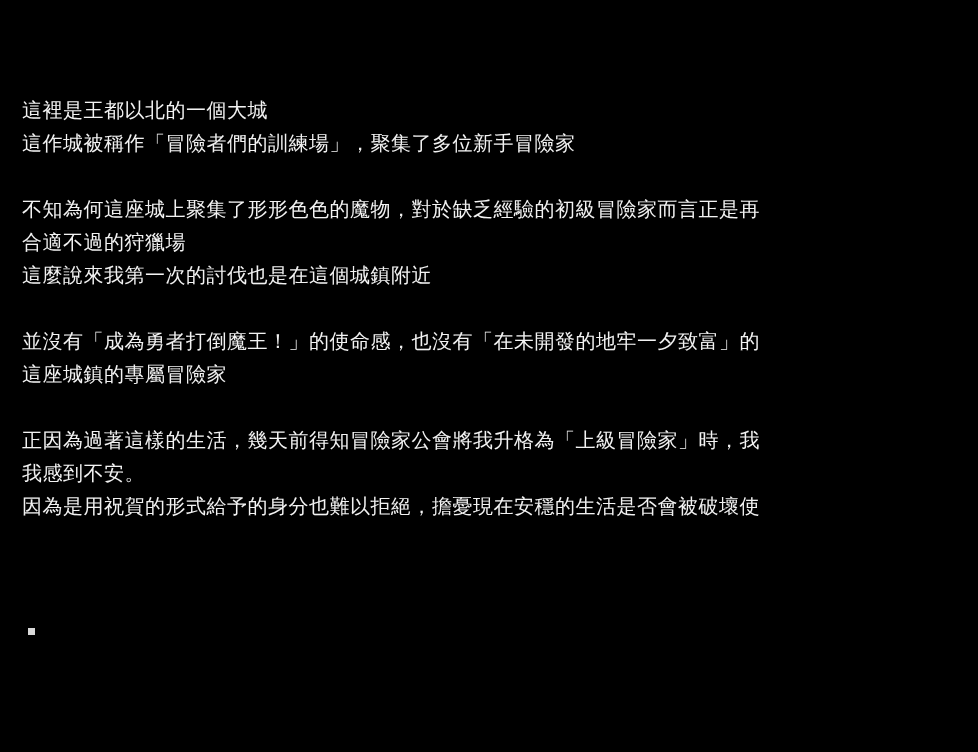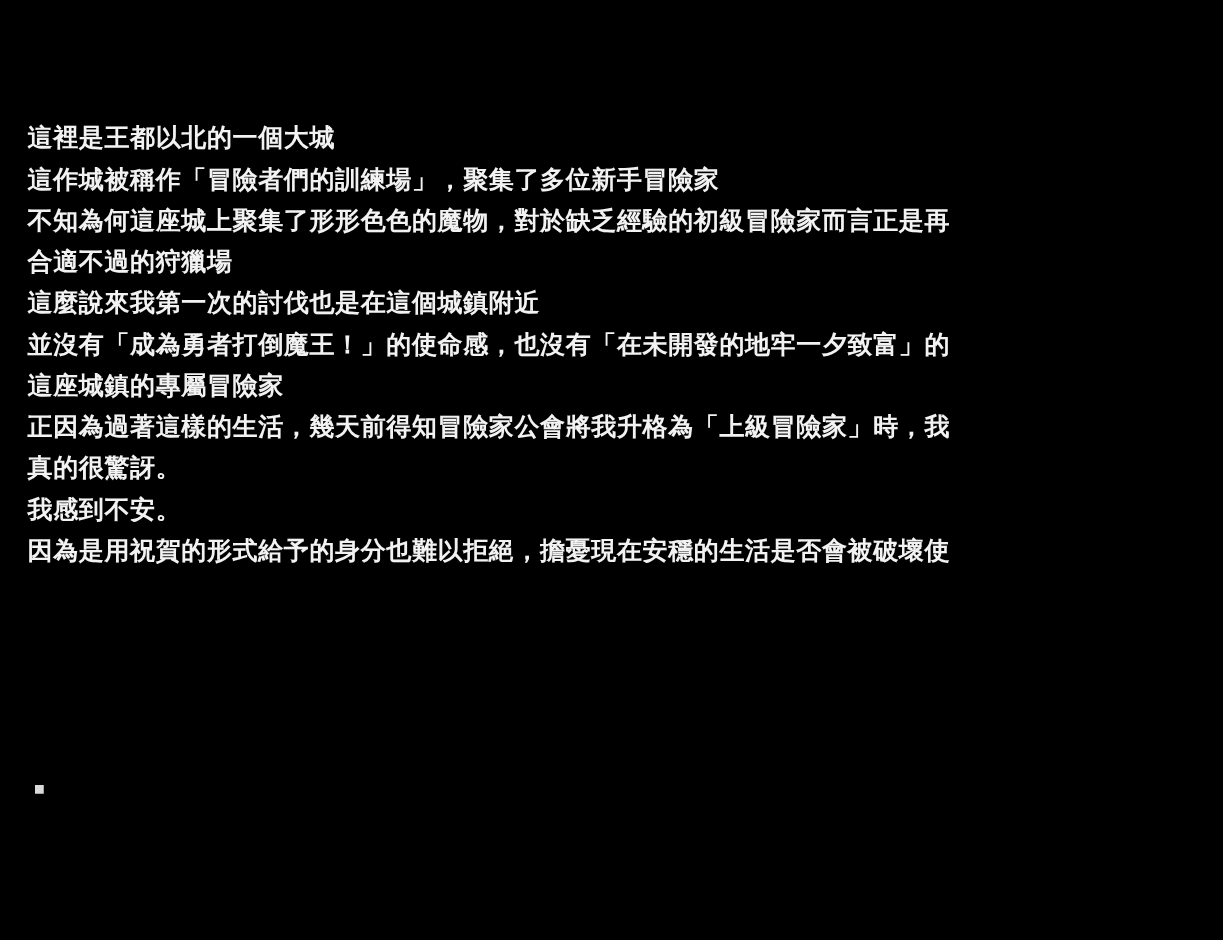--- a/index.html
+++ b/index.html
@@ -14,36 +14,36 @@
     font-family: "DejaVu Sans", "Liberation Sans", sans-serif;
   }
   #reader {
     position: absolute;
     left: 0;
     top: 0;
     width: 882px;
     height: 752px;
     background: #000000;
     color: #ffffff;
-    font-weight: bold;
   }
   .text-body {
     position: absolute;
     left: 22px;
     top: 94px;
     width: 860px;
     font-size: 20px;
     line-height: 33px;
     color: #f2f2f2;
     letter-spacing: 0.5px;
   }
   .para {
     margin: 0 0 0 0;
   }
   .para + .para {
+    margin-top: 33px;
   }
   .line {
     display: block;
     white-space: pre-wrap;
   }
   .cursor-block {
     position: absolute;
     left: 28px;
     top: 628px;
     width: 7px;
@@ -69,21 +69,20 @@
       <span class="line">這麼說來我第一次的討伐也是在這個城鎮附近</span>
     </div>
 
     <div class="para">
       <span class="line">並沒有「成為勇者打倒魔王！」的使命感，也沒有「在未開發的地牢一夕致富」的</span>
       <span class="line">這座城鎮的專屬冒險家</span>
     </div>
 
     <div class="para">
       <span class="line">正因為過著這樣的生活，幾天前得知冒險家公會將我升格為「上級冒險家」時，我</span>
-      <span class="line">真的很驚訝。</span>
       <span class="line">我感到不安。</span>
       <span class="line">因為是用祝賀的形式給予的身分也難以拒絕，擔憂現在安穩的生活是否會被破壞使</span>
     </div>
 
   </div>
 
   <div class="cursor-block"></div>
 
 </div>
 

